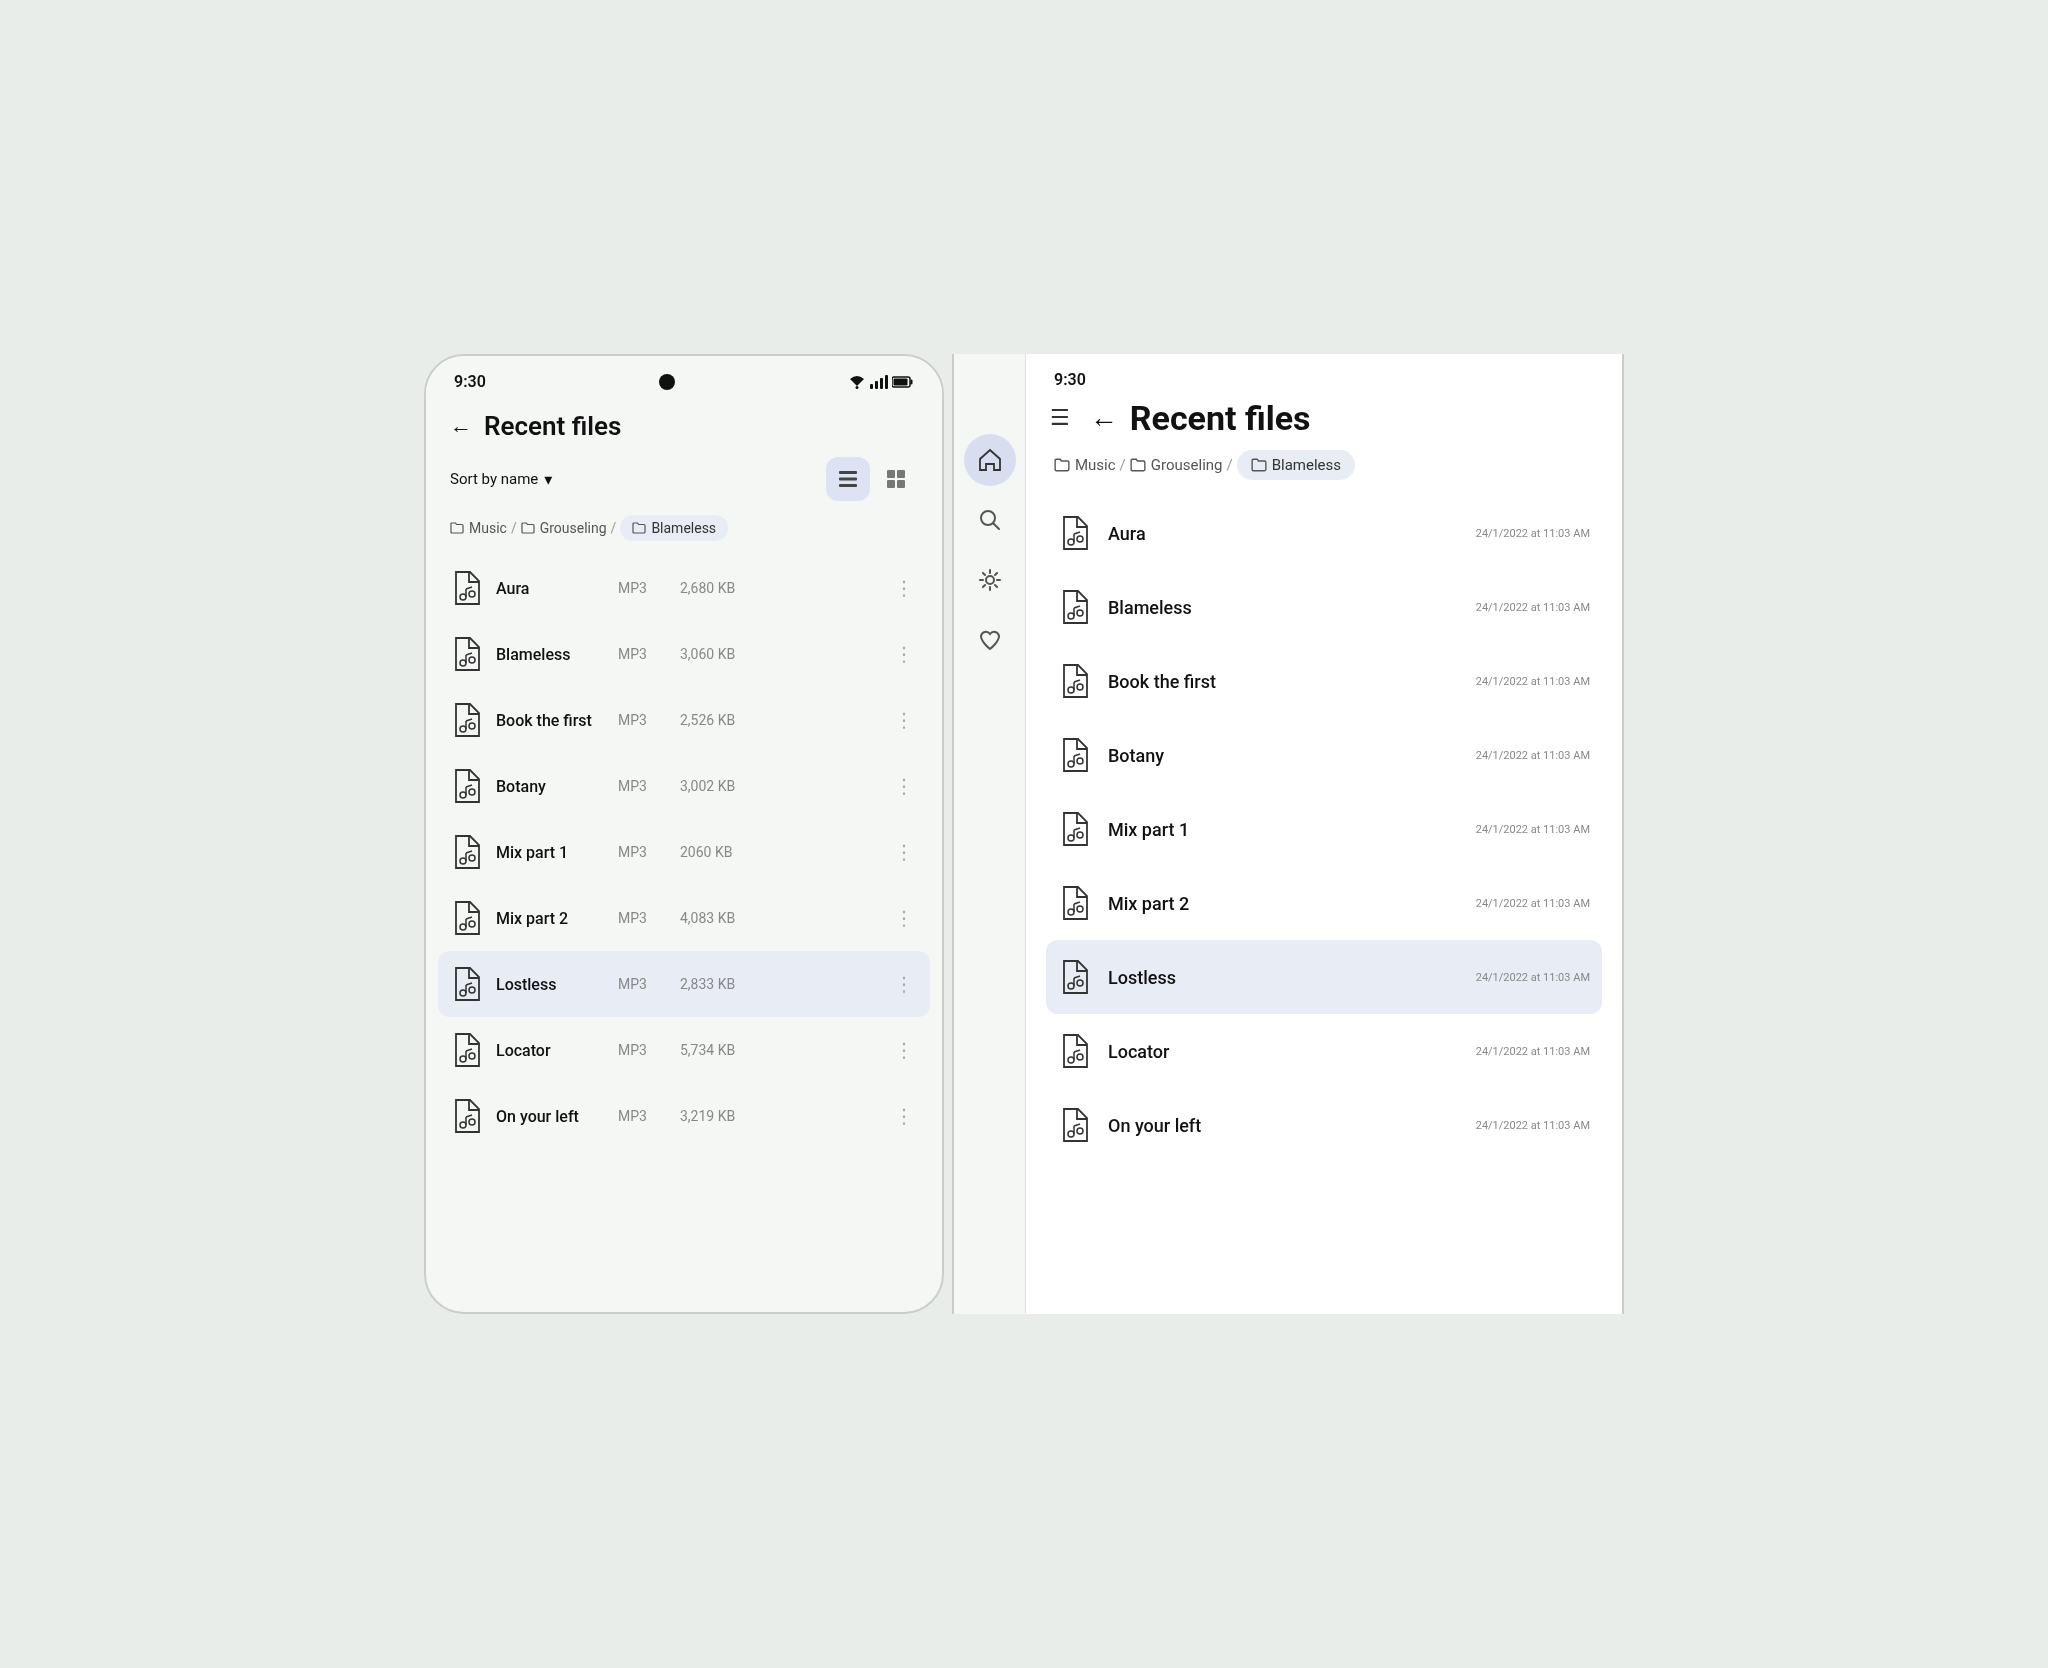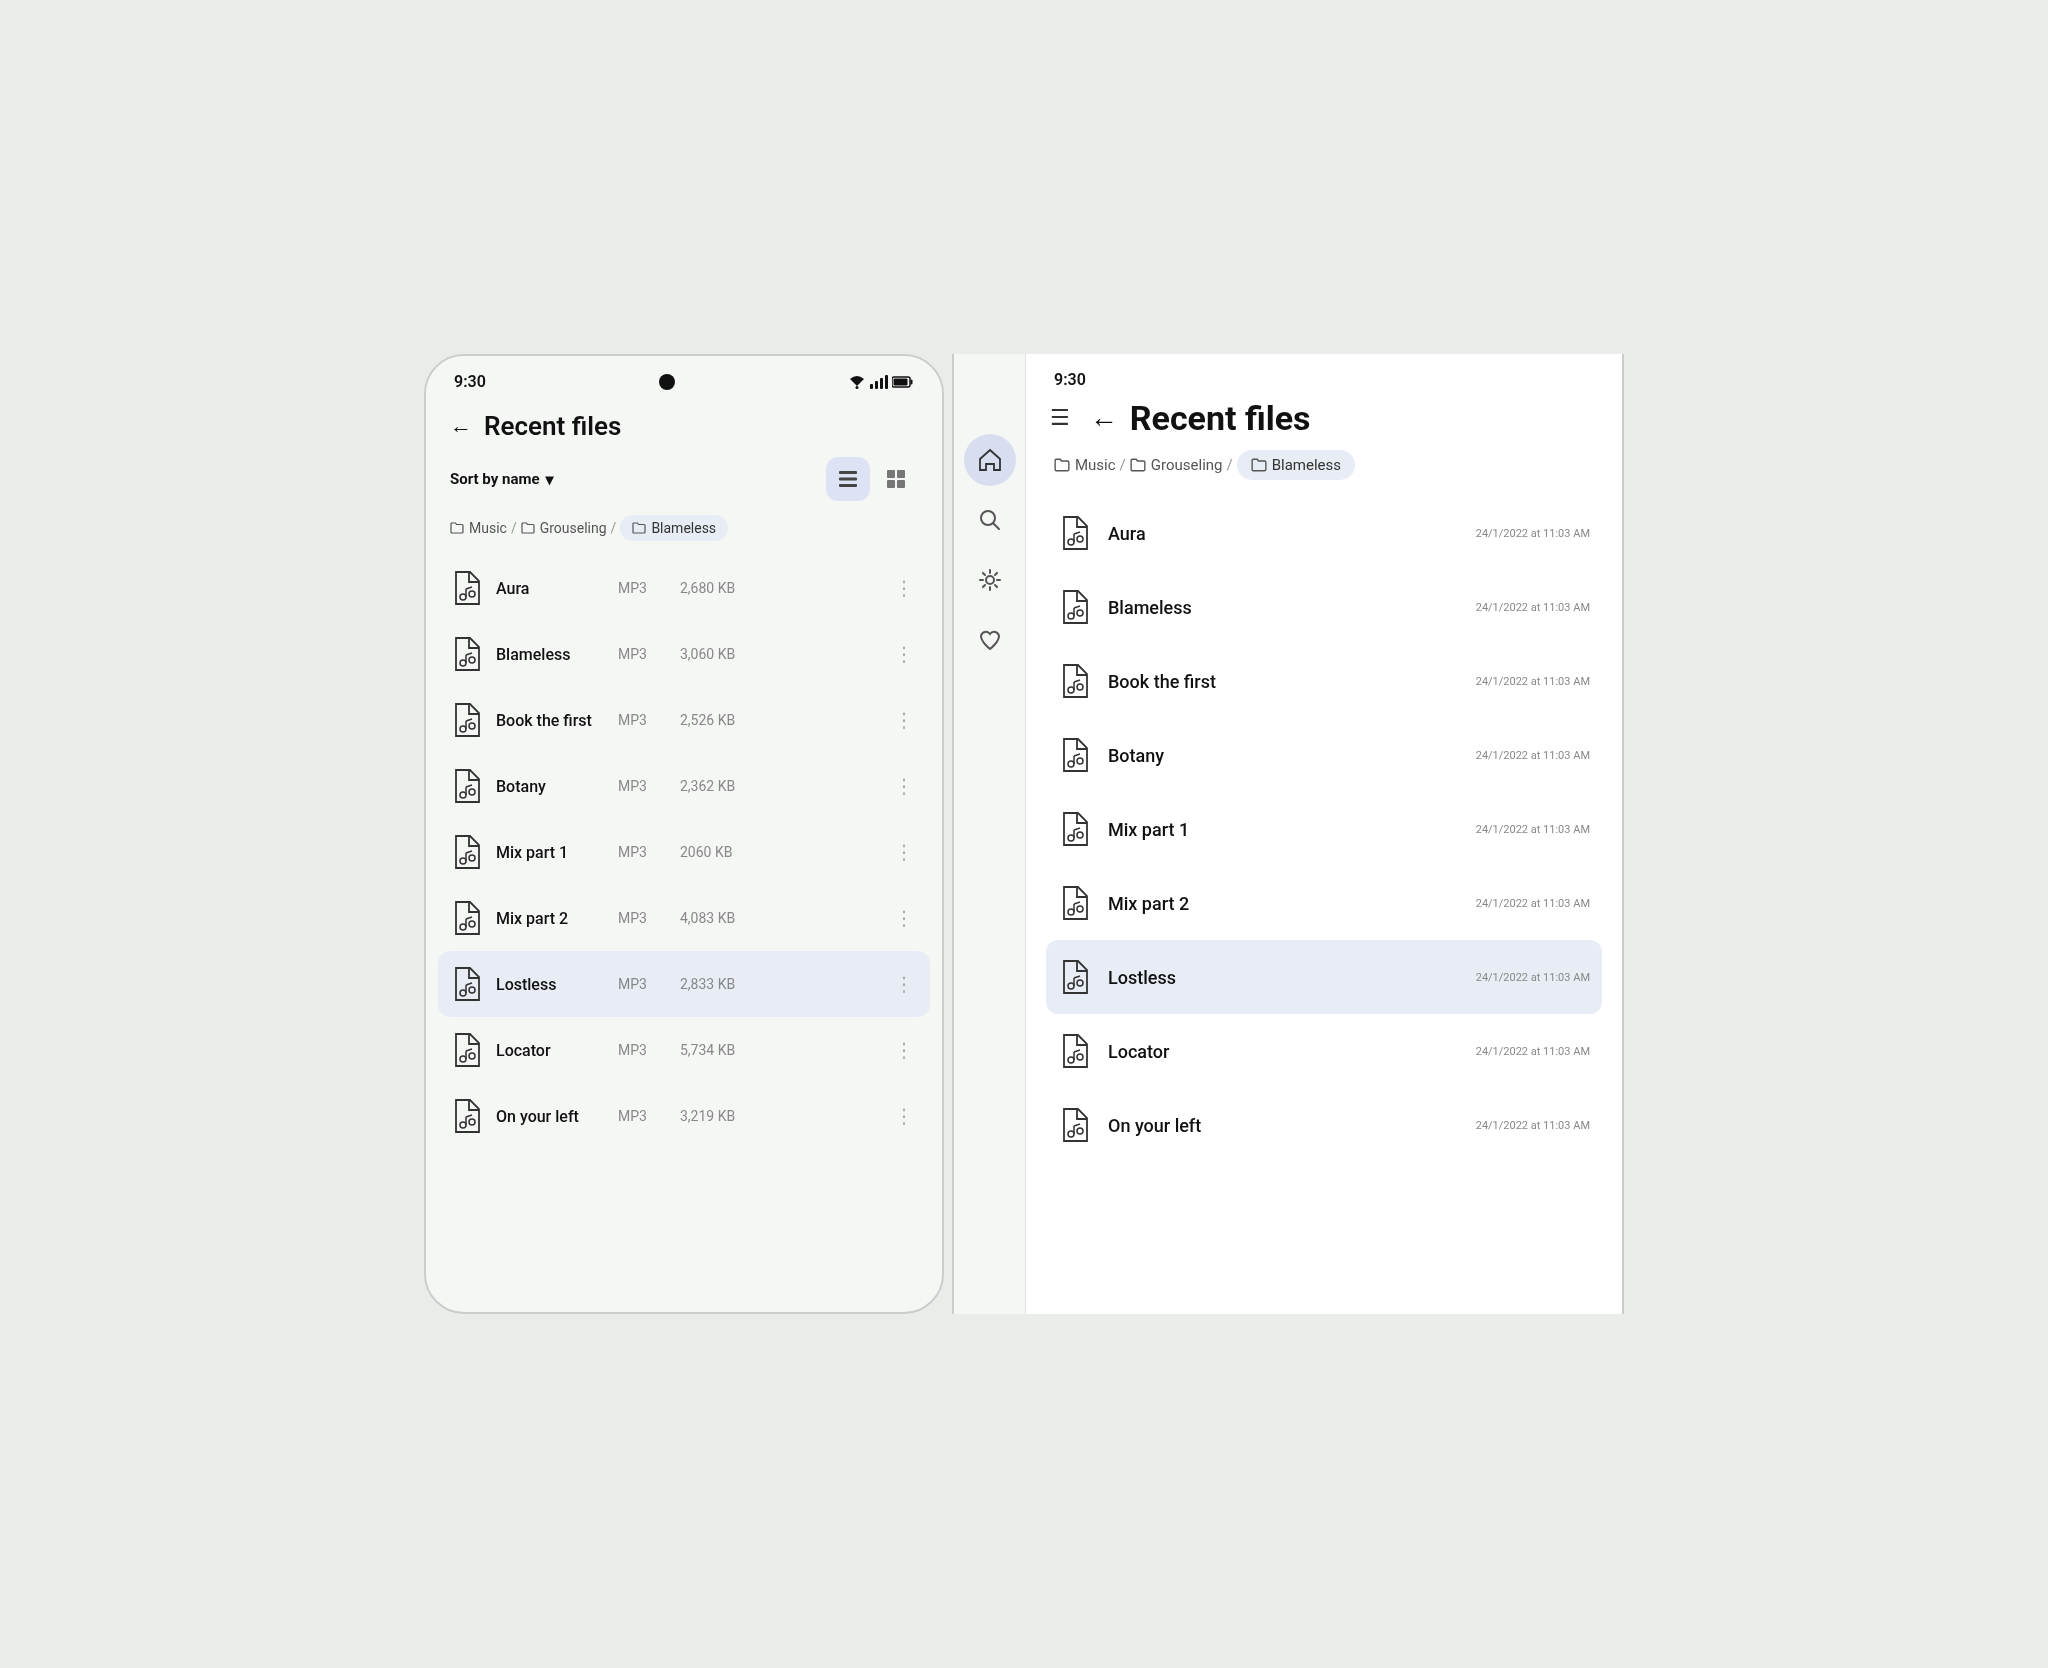--- a/index.html
+++ b/index.html
@@ -106,21 +106,21 @@
       padding: 8px 24px 8px 24px;
     }
 
     .sort-btn {
       display: flex;
       align-items: center;
       gap: 6px;
       cursor: pointer;
       font-size: 15px;
       color: #111;
-      font-weight: 700;
+      font-weight: 400;
     }
 
     .sort-btn .chevron {
       font-size: 16px;
     }
 
     .view-toggles {
       display: flex;
       gap: 4px;
     }
@@ -534,21 +534,21 @@
     <path d="M17 1 L17 11 L27 11" fill="none" stroke="#333" stroke-width="1.8"></path>
     <circle cx="11" cy="26" r="3" fill="none" stroke="#333" stroke-width="1.5"></circle>
     <line x1="14" y1="26" x2="14" y2="18" stroke="#333" stroke-width="1.5"></line>
     <line x1="14" y1="18" x2="20" y2="16" stroke="#333" stroke-width="1.5"></line>
     <circle cx="20" cy="23" r="3" fill="none" stroke="#333" stroke-width="1.5"></circle>
   </svg>
           </div>
     <div class="file-info">
       <span class="file-name">Botany</span>
       <span class="file-type">MP3</span>
-      <span class="file-size">2,362 KB</span>
+      <span class="file-size">3,002 KB</span>
     </div>
     <span class="file-more">⋮</span>
   </div>
         <div class="file-item">
     <div class="file-icon">
             <svg width="28" height="34" viewBox="0 0 28 34" fill="none" xmlns="http://www.w3.org/2000/svg">
     <path d="M4 1 L18 1 L27 10 L27 33 L4 33 Z" fill="none" stroke="#333" stroke-width="1.8"></path>
     <path d="M17 1 L17 11 L27 11" fill="none" stroke="#333" stroke-width="1.8"></path>
     <circle cx="11" cy="26" r="3" fill="none" stroke="#333" stroke-width="1.5"></circle>
     <line x1="14" y1="26" x2="14" y2="18" stroke="#333" stroke-width="1.5"></line>

